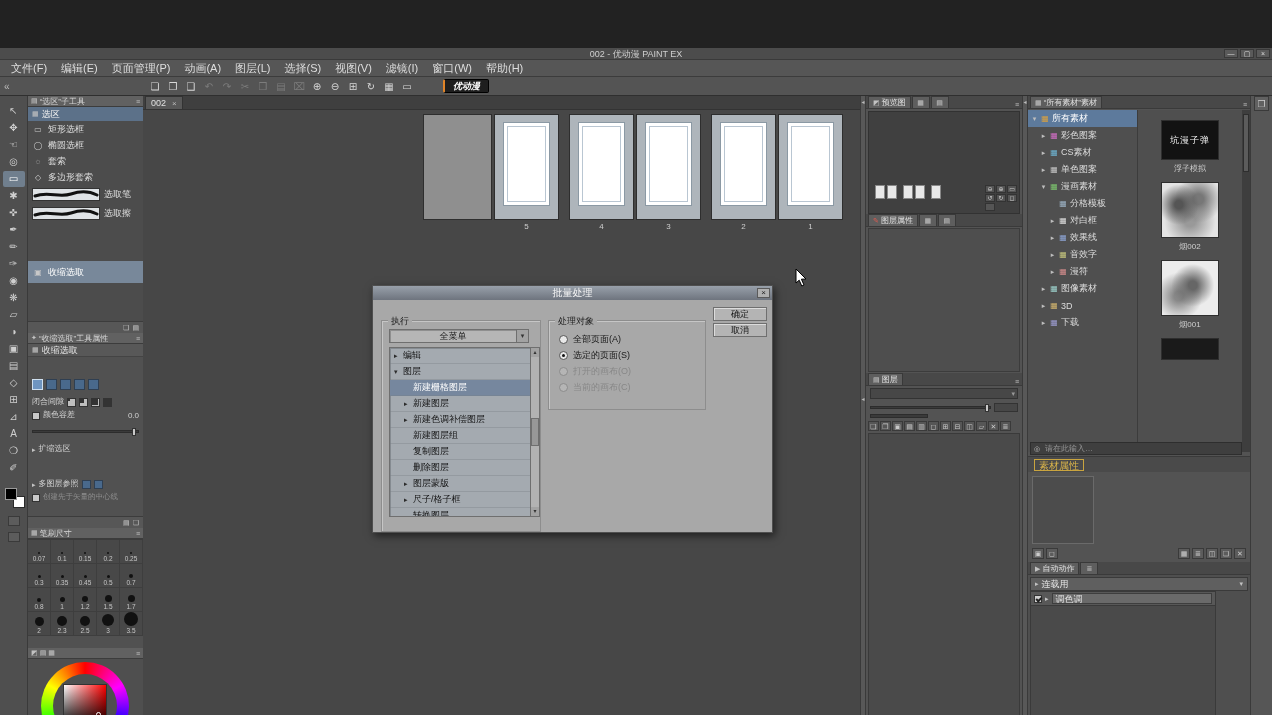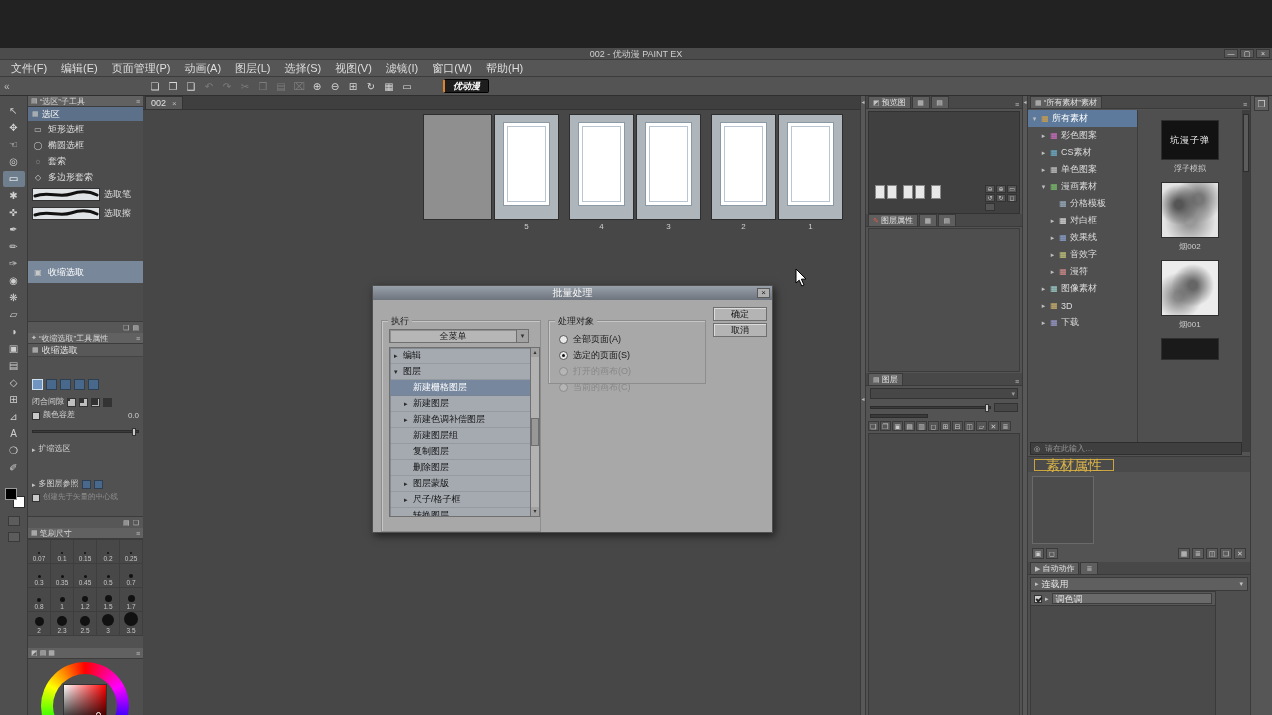--- a/index.html
+++ b/index.html
@@ -143,21 +143,21 @@
   .k-smoke2 .thumb-box{background:radial-gradient(circle at 55% 45%,#666 0 10%,rgba(0,0,0,0) 50%),radial-gradient(circle at 30% 65%,#888 0 9%,rgba(0,0,0,0) 45%),#ececec;}
   .k-texture .thumb-box{background:repeating-linear-gradient(45deg,#8a8a8a 0 1px,#ddd 1px 3px);}
   .k-dark .thumb-box{height:22px;background:#1a1a1a;}
   .thumb-label{margin-top:3px;font-size:8px;color:#d0d0d0;height:9px;}
   .mat-vscroll{position:absolute;left:214px;top:14px;width:8px;height:342px;background:#3e3e3e;}
   .mat-vscroll i{position:absolute;left:1px;top:4px;width:6px;height:58px;background:#5c5c5c;border:1px solid #2e2e2e;}
   .mat-search{position:absolute;left:2px;top:346px;width:212px;height:13px;background:#3f3f3f;border:1px solid #2e2e2e;display:flex;align-items:center;gap:3px;padding:0 3px;}
   .mat-search input{flex:1;background:transparent;border:none;outline:none;font-size:8px;color:#cfcfcf;}
   .mat-search input::placeholder{color:#969696;}
   .prop-row{position:absolute;left:0;top:360px;width:222px;height:16px;background:#4a4a4a;border-top:1px solid #3a3a3a;display:flex;align-items:center;padding:0 6px;}
-  .prop-btn{border:1px solid #c9a43f;color:#d9b44a;font-size:14px;padding:0 11px;height:12px;line-height:11px;}
+  .prop-btn{border:1px solid #c9a43f;color:#d9b44a;font-size:10px;padding:0 4px;height:12px;line-height:11px;}
   .mat-prevbox{position:absolute;left:4px;top:380px;width:62px;height:68px;background:#4c4c4c;border:1px solid #6a6a6a;}
   .mat-iconrow{position:absolute;left:0;top:450px;width:222px;height:14px;display:flex;align-items:center;padding:0 4px;gap:2px;font-size:7px;}
   .mat-iconrow .sp{flex:1;}
   .sq-icon{width:12px;height:11px;background:#5c5c5c;border:1px solid #3a3a3a;line-height:10px;text-align:center;color:#ccc;}
   .aa-tabs{position:absolute;left:0;top:466px;width:222px;height:13px;background:#484848;border-bottom:1px solid #3a3a3a;display:flex;align-items:flex-end;gap:1px;padding-left:2px;font-size:8px;}
   .aa-panel{position:absolute;left:0;top:479px;width:222px;height:185px;background:#4f4f4f;}
   .aa-set{position:absolute;left:2px;top:2px;width:218px;height:14px;background:#5f5f5f;border:1px solid #3a3a3a;display:flex;align-items:center;gap:3px;padding:0 4px;font-size:9px;color:#e6e6e6;}
   .aa-set .sp{flex:1;}
   .aa-list{position:absolute;left:2px;top:16px;width:186px;height:150px;background:#4a4a4a;border:1px solid #3a3a3a;}
   .aa-row{height:14px;display:flex;align-items:center;gap:3px;padding:0 3px;background:#585858;border-bottom:1px solid #3a3a3a;font-size:9px;color:#e2e2e2;}
@@ -179,21 +179,21 @@
   .dlg-dd{position:absolute;left:7px;top:8px;width:140px;height:14px;background:#b6b6b6;border:1px solid #6f6f6f;box-shadow:inset 1px 1px 0 #8f8f8f;display:flex;align-items:center;}
   .dlg-dd .txt{flex:1;text-align:center;font-size:9px;}
   .dlg-dd .arrow{width:12px;height:100%;background:#a2a2a2;border-left:1px solid #6f6f6f;font-size:7px;line-height:12px;text-align:center;color:#333;}
   .dlg-list{position:absolute;left:7px;top:26px;width:143px;height:170px;background:#a4aab0;border:1px solid #6f6f6f;box-shadow:inset 1px 1px 0 #858b91;overflow:hidden;}
   .dlg-tree-row{height:16px;display:flex;align-items:center;font-size:9px;color:#141414;padding-left:calc(4px + var(--ind,0)*10px);border-bottom:1px solid rgba(120,126,133,.35);white-space:nowrap;}
   .dlg-tree-row .arr{width:9px;font-size:7px;color:#2c2c2c;flex:none;}
   .dlg-tree-row.selected{background:#76879e;color:#fff;}
   .dlg-vscroll{position:absolute;right:0px;top:26px;width:10px;height:170px;background:#b2b2b2;border:1px solid #6f6f6f;}
   .dlg-vscroll .a{position:absolute;left:0;width:8px;height:9px;background:#a2a2a2;font-size:6px;line-height:9px;text-align:center;color:#333;}
   .dlg-vscroll .thumb{position:absolute;left:0;top:70px;width:8px;height:28px;background:#989898;border:1px solid #6f6f6f;}
-  .grp-target{left:175px;top:20px;width:158px;height:64px;}
+  .grp-target{left:175px;top:20px;width:158px;height:90px;}
   .grp-post{left:175px;top:116px;width:158px;height:92px;}
   .radio-row{display:flex;align-items:center;gap:5px;height:16px;padding-left:10px;font-size:9px;color:#1a1a1a;}
   .radio{width:9px;height:9px;border-radius:50%;background:#e8e8e8;border:1px solid #555;position:relative;flex:none;}
   .radio-row.checked .radio::after{content:"";position:absolute;left:2px;top:2px;width:3px;height:3px;border-radius:50%;background:#111;}
   .radio-row.disabled{color:#878787;}
   .radio-row.disabled .radio{background:#b5b5b5;border-color:#8c8c8c;}
   .check-row{display:flex;align-items:center;gap:5px;height:16px;padding-left:10px;font-size:9px;color:#1a1a1a;}
   .dlg-check{width:9px;height:9px;background:#e8e8e8;border:1px solid #555;position:relative;flex:none;}
   .check-row.checked .dlg-check::after{content:"";position:absolute;left:1px;top:1px;width:5px;height:2px;border-left:2px solid #111;border-bottom:2px solid #111;transform:rotate(-45deg);}
   .dlg-btn{position:absolute;left:340px;width:54px;height:14px;background:#b4b4b4;border:1px solid #6f6f6f;box-shadow:inset 1px 1px 0 #dcdcdc;font-size:9px;text-align:center;line-height:13px;color:#161616;}

